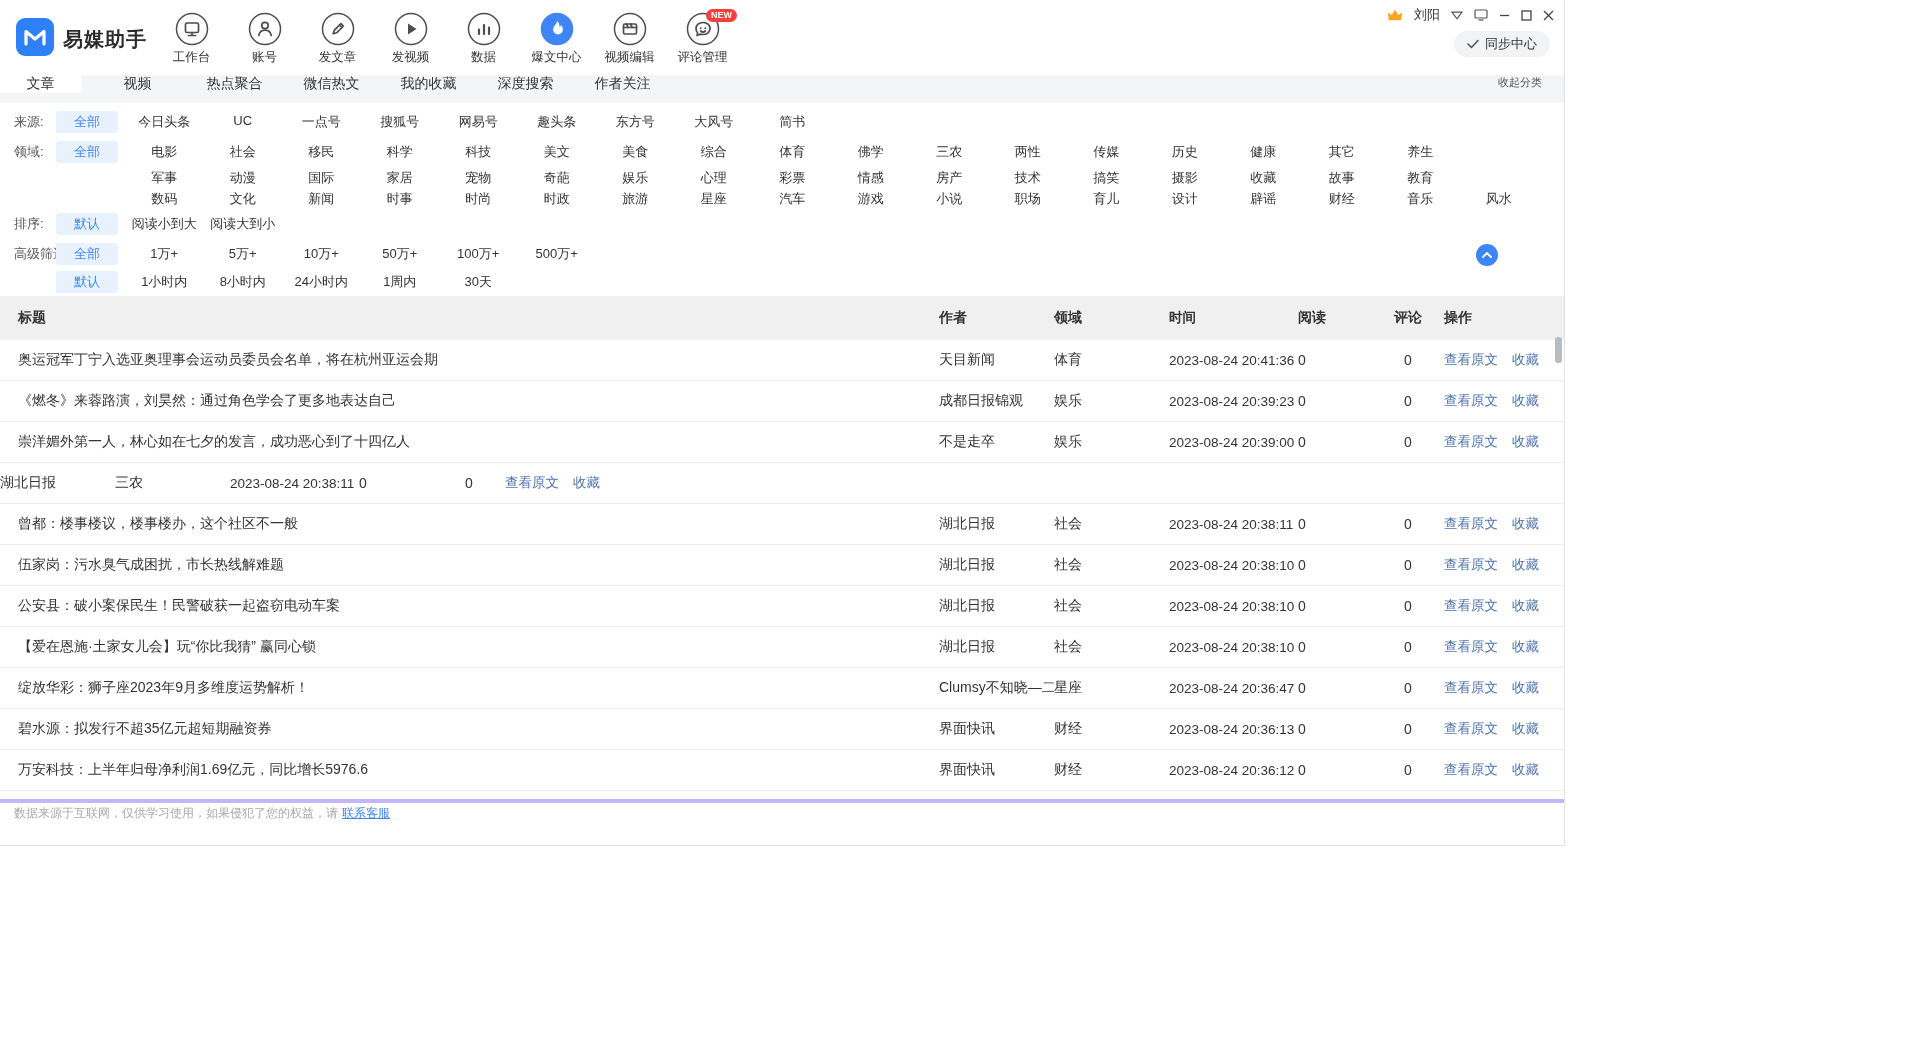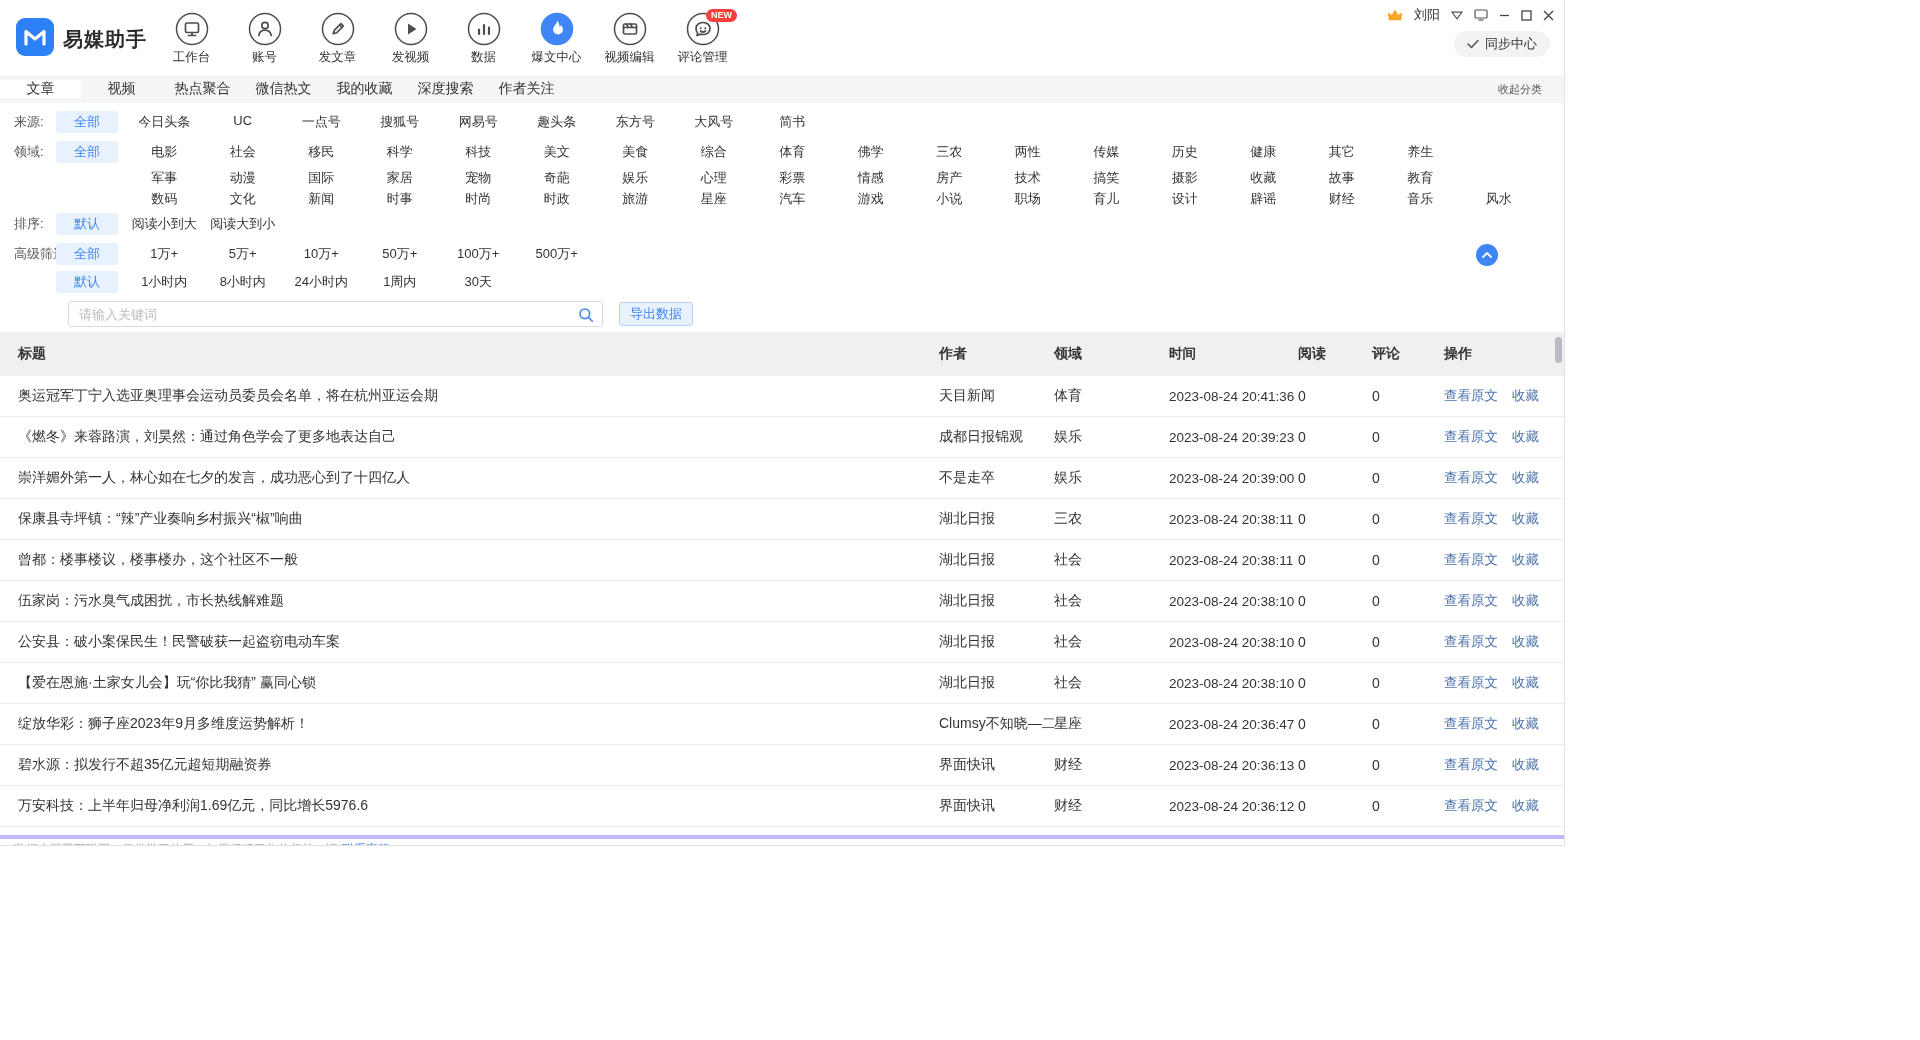--- a/index.html
+++ b/index.html
@@ -20,21 +20,21 @@
   .nav-ico .gf { fill:#4d4d4d; stroke:none; }
   .nav-item.active .ring { fill:#3e86f5; stroke:#3e86f5; }
   .nav-item.active .gf { fill:#fff; }
   .new-badge { position:absolute; top:-3px; right:2px; background:#fa3e3e; color:#fff; font-size:9px; font-weight:bold; line-height:1; padding:2px 5px; border-radius:8px; }
   .user-row { position:absolute; top:6px; right:10px; display:flex; align-items:center; gap:11px; font-size:13px; color:#333; }
   .user-row svg { display:block; }
   .winctl { cursor:pointer; display:flex; align-items:center; }
   .sync-btn { position:absolute; top:31px; right:14px; height:26px; padding:0 13px; border-radius:13px; background:#f1f3f5; display:flex; align-items:center; gap:6px; font-size:13px; color:#333; cursor:pointer; }
 
   
-  .tabbar { height:28px; background:#f4f5f6; display:flex; align-items:center; }
+  .tabbar { height:28px; background:#f4f5f6; display:flex; align-items:flex-start;gap:16px; }
   .tab { width:81px; display:flex; align-items:center; justify-content:center; font-size:14px; color:#333; cursor:pointer; }
   .tab.active { background:#fff; }
   .collapse-link { margin-left:auto; padding-right:22px; display:flex; align-items:center; font-size:11px; color:#555; cursor:pointer; }
 
   
   .filters { padding-top:4px; background:#fff; position:relative; }
   .f-row { display:flex; align-items:center; }
   .h30 { height:30px; } .h21 { height:21px; } .h29 { height:29px; } .h28 { height:28px; }
   .f-label { width:56px; padding-left:14px; font-size:13px; color:#555; flex-shrink:0; white-space:nowrap; }
   .chip { width:62px; height:22px; border-radius:3px; background:#e8f1fe; color:#3e86f5; font-size:13px; display:flex; align-items:center; justify-content:center; margin-right:7px; cursor:pointer; flex-shrink:0; }
@@ -50,21 +50,21 @@
   .export-btn { margin-left:16px; height:24px; padding:0 10px; background:#e8f1fe; border:1px solid #b9d4fb; border-radius:3px; color:#3e86f5; font-size:13px; display:flex; align-items:center; cursor:pointer; }
 
   
   .thead { display:flex; align-items:center; height:44px; background:#f0f0f0; font-size:14px; font-weight:bold; color:#333; }
   .tr { display:flex; align-items:center; height:41px; border-bottom:1px solid #ececec; font-size:14px; color:#333; }
   .col-title { flex:1; padding-left:18px; overflow:hidden; white-space:nowrap; text-overflow:ellipsis; }
   .col-author { width:115px; white-space:nowrap; overflow:hidden; }
   .col-domain { width:115px; }
   .col-time { width:129px; font-size:13.5px; }
   .col-reads { width:74px; }
-  .col-comments { width:72px; }
+  .col-comments { width:72px;text-align:center; }
   .col-actions { width:120px; display:flex; gap:14px; white-space:nowrap;text-align:center; }
   .link { color:#4f74ad; cursor:pointer; text-decoration:none; font-size:13.5px; }
   .vscroll { position:absolute; right:2px; top:337px; width:7px; height:26px; background:#b9bdc3; border-radius:3px; cursor:pointer; }
 
   
   .footer { height:25px; margin-top:8px; border-top:4px solid #c4b5fd; display:flex; align-items:center; padding-left:14px; font-size:12px; color:#a9a9a9; gap:4px; }
   .footer-link { color:#3e86f5; text-decoration:underline; cursor:pointer; }
 </style>
 </head>
 <body>
@@ -343,32 +343,20 @@
       <div class="opts">
 
       <span class="opt">1小时内</span>
           <span class="opt">8小时内</span>
           <span class="opt">24小时内</span>
           <span class="opt">1周内</span>
           <span class="opt">30天</span>
         </div>
     </div>
 
-    <div class="search-row">
-      <div class="search-box">
-        <input type="text" placeholder="请输入关键词" style="">
-        <span class="search-ico">
-          <svg width="16" height="16" viewBox="0 0 16 16">
-              <circle cx="6.8" cy="6.8" r="4.8" fill="none" stroke="#3e86f5" stroke-width="1.6"></circle>
-              <path d="M10.5 10.5l3.8 3.8" stroke="#3e86f5" stroke-width="1.6" stroke-linecap="round"></path>
-            </svg>
-        </span>
-      </div>
-      <div class="export-btn">导出数据</div>
-    </div>
 
     <div class="collapse-btn">
       <svg width="12" height="8" viewBox="0 0 12 8">
           <path d="M2 6l4-4 4 4" stroke="#fff" stroke-width="1.8" fill="none" stroke-linecap="round" stroke-linejoin="round"></path>
         </svg>
     </div>
   </div>
 
   <div class="thead">
     <div class="col-title">标题</div>
@@ -415,21 +403,20 @@
         <div class="col-time">2023-08-24 20:39:00</div>
         <div class="col-reads">0</div>
         <div class="col-comments">0</div>
         <div class="col-actions">
           <a class="link">查看原文</a>
           <a class="link">收藏</a>
         </div>
       </div>
 
       <div class="tr">
-        <div class="col-title">保康县寺坪镇：“辣”产业奏响乡村振兴“椒”响曲</div>
         <div class="col-author">湖北日报</div>
         <div class="col-domain">三农</div>
         <div class="col-time">2023-08-24 20:38:11</div>
         <div class="col-reads">0</div>
         <div class="col-comments">0</div>
         <div class="col-actions">
           <a class="link">查看原文</a>
           <a class="link">收藏</a>
         </div>
       </div>

